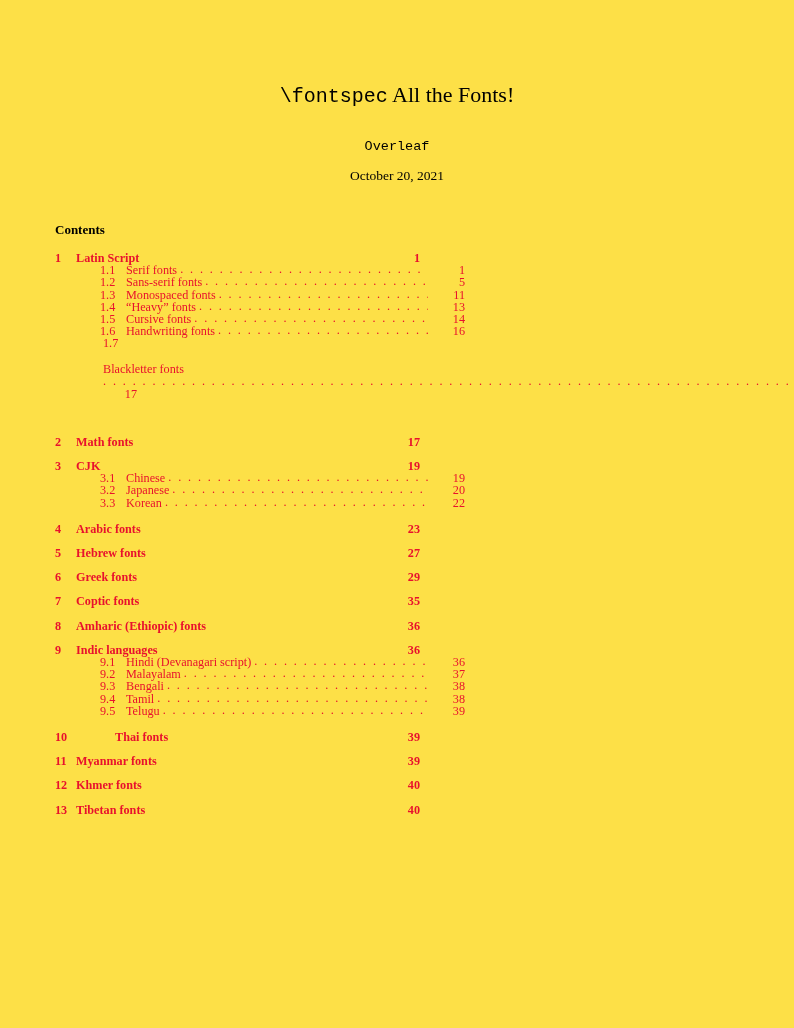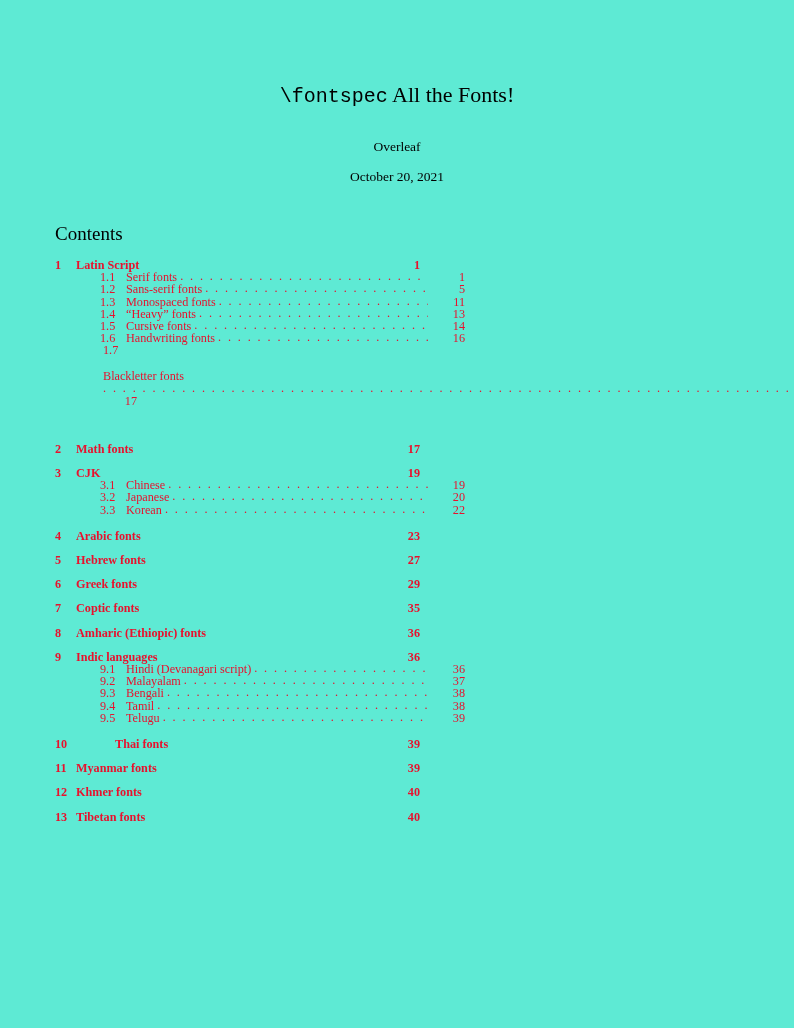--- a/index.html
+++ b/index.html
@@ -4,21 +4,21 @@
 <style>
   html, body {
     margin: 0;
     padding: 0;
     background: #f0f0f0;
   }
   .page {
     position: relative;
     width: 794px;
     height: 1028px;
-    background: #5eead4;
+    background: #fde047;
     margin: 0 auto;
     overflow: hidden;
     font-family: "Liberation Serif", serif;
     color: #000000;
   }
   .doc-body {
     position: absolute;
     left: 0;
     top: 0;
     width: 794px;
@@ -32,32 +32,33 @@
     line-height: 1.2;
   }
   .title .mono {
     font-family: "Liberation Mono", monospace;
     font-size: 20px;
   }
   .author {
     text-align: center;
     font-size: 13.5px;
     margin-top: 30px;
+    font-family: Liberation Mono, monospace;
   }
   .date {
     text-align: center;
     font-size: 13.5px;
     margin-top: 14px;
   }
 
   
   .contents-heading {
     font-family: "Liberation Serif", serif;
-    font-weight: normal;
-    font-size: 19px;
+    font-weight: bold;
+    font-size: 13px;
     margin: 38px 0 10px 55px;
   }
 
   .toc {
     margin: 14px 0 0 0;
     padding: 0;
     list-style: none;
   }
 
   .toc-row {

